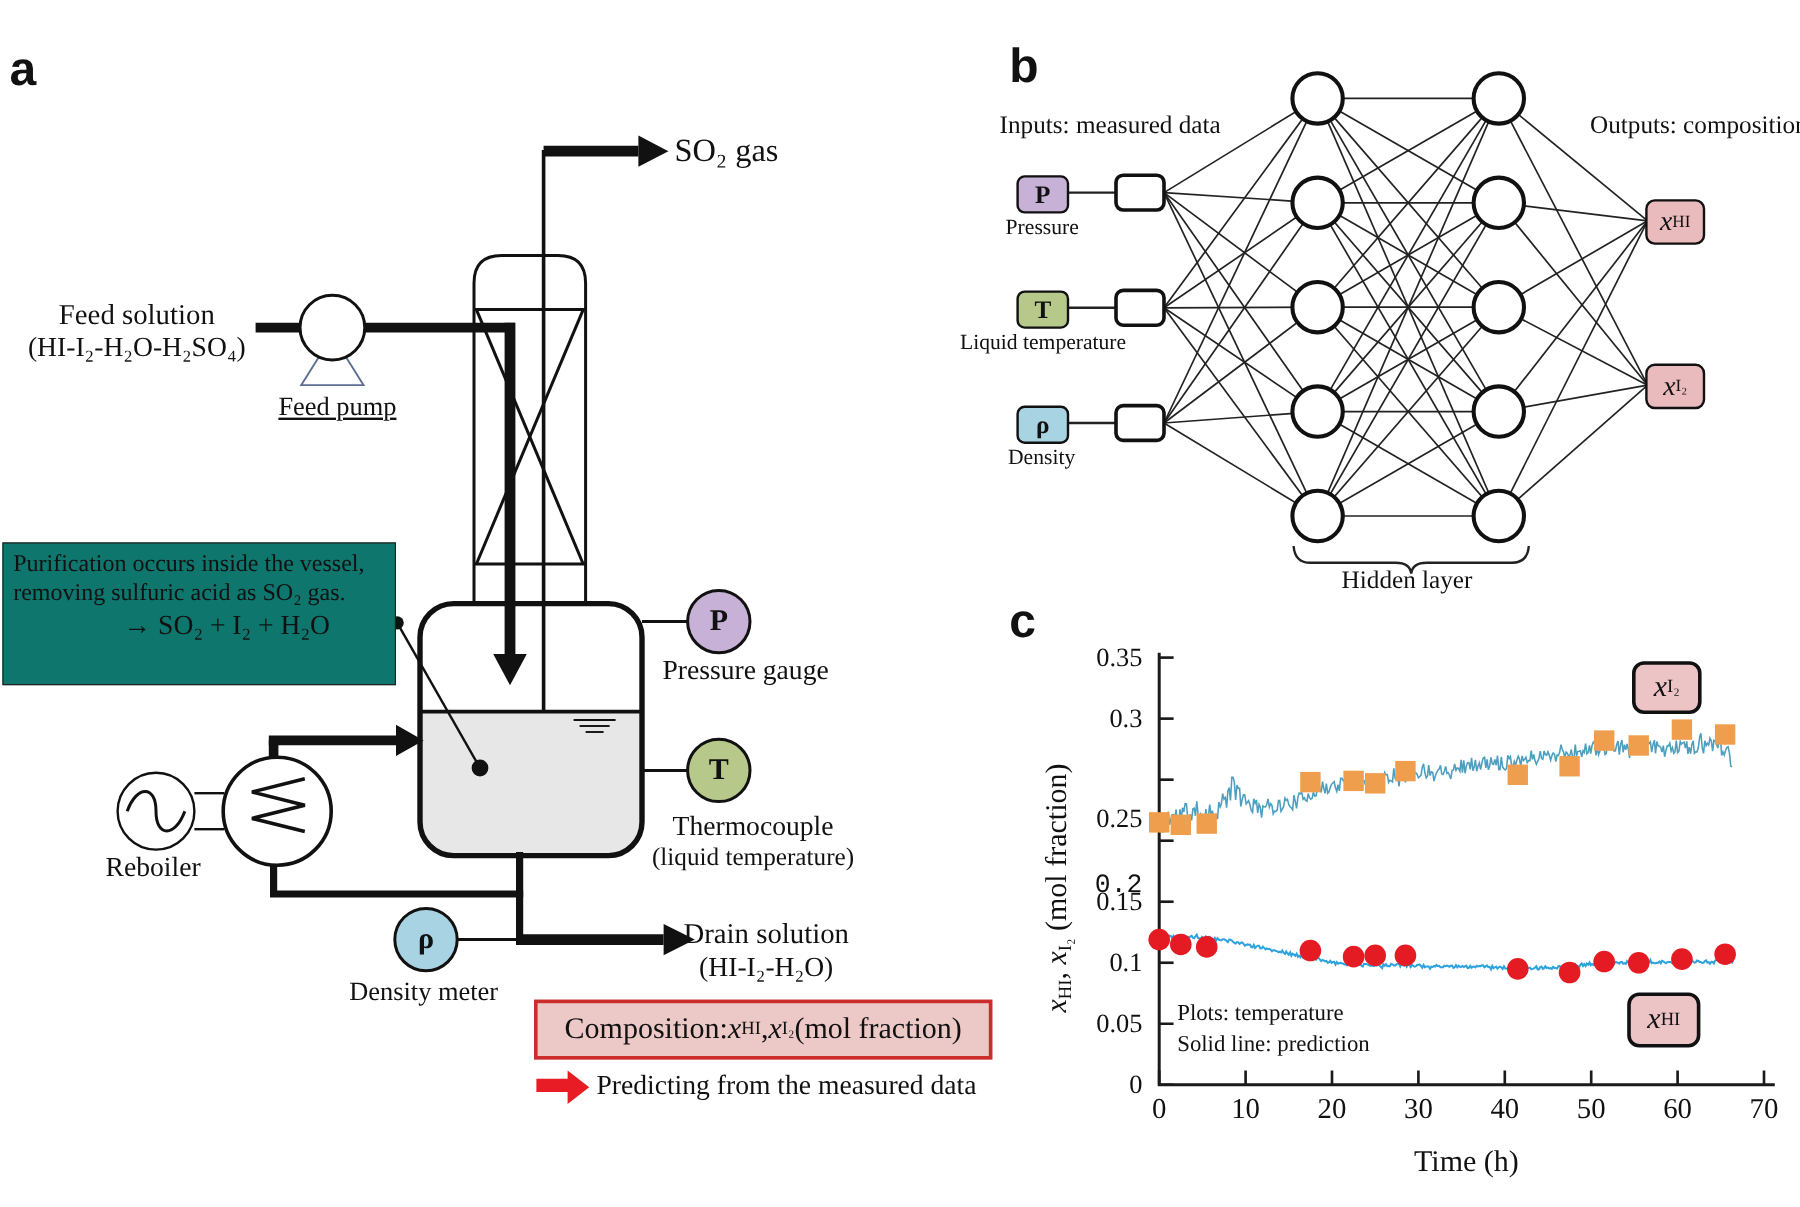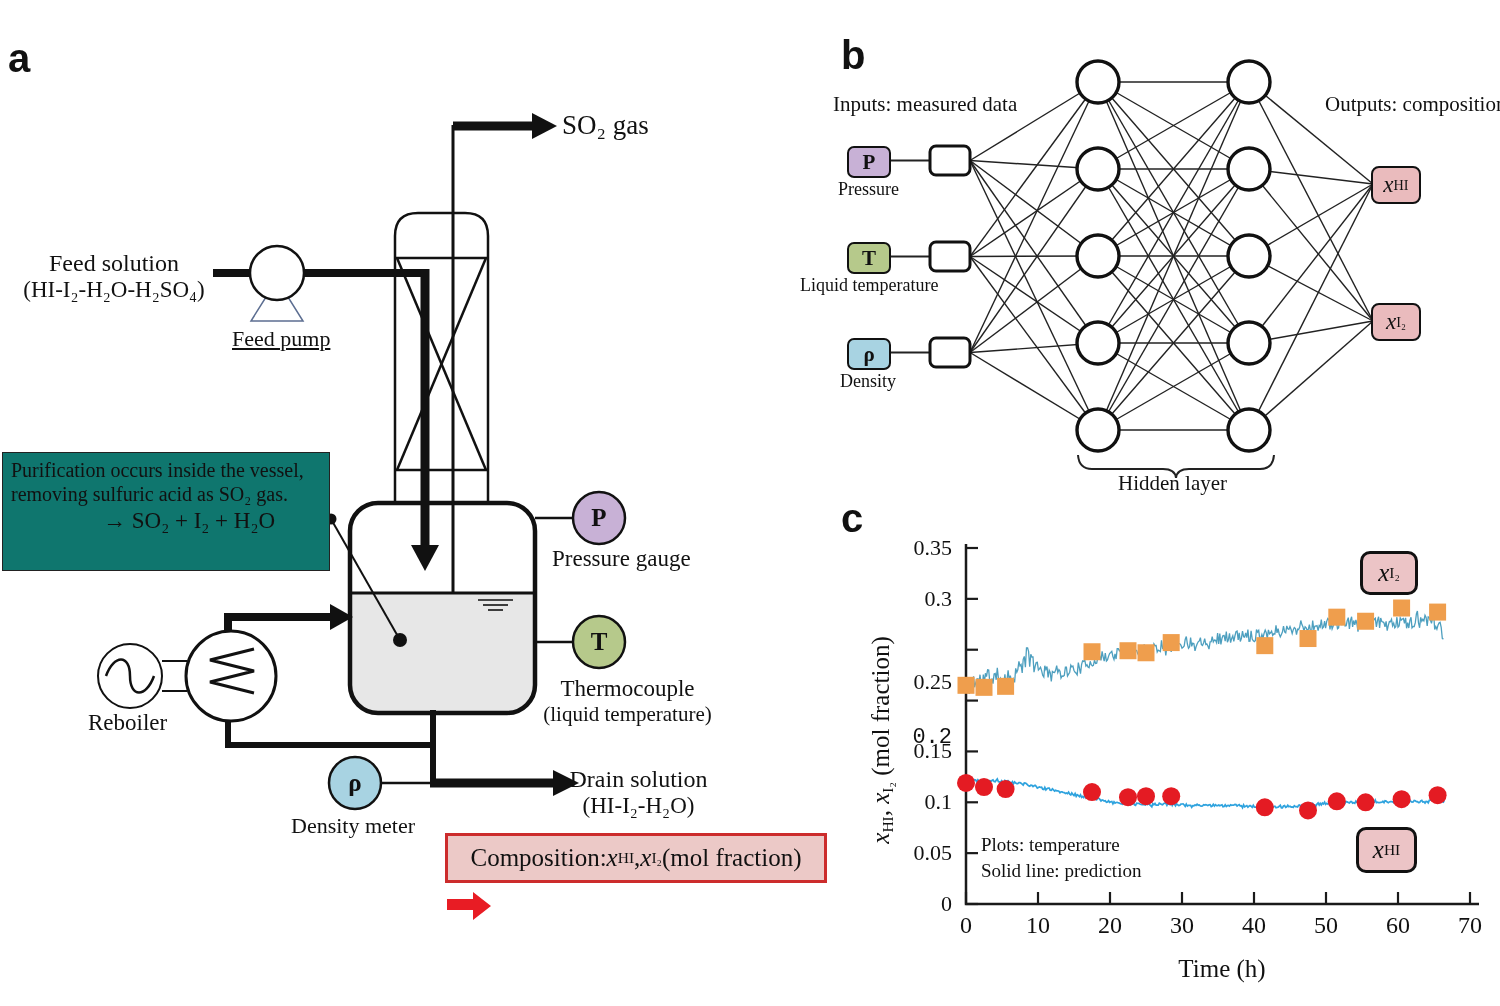--- a/index.html
+++ b/index.html
@@ -232,20 +232,21 @@
   <div style="font-size:21px;text-align:center;">(liquid temperature)</div>
 </div>
 <div class="ov" style="left:88px;top:710px;font-size:23px;">Reboiler</div>
 <div class="ov box-letter" style="left:340px;top:769px;width:30px;height:28px;">ρ</div>
 <div class="ov" style="left:291px;top:813px;font-size:22px;">Density meter</div>
 <div class="ov ctr" style="left:556px;top:766px;width:165px;">
   <div style="font-size:24px;">Drain solution</div>
   <div style="font-size:23px;">(HI-I₂-H₂O)</div>
 </div>
 <div class="ov comp-box" style="left:445px;top:833px;width:376px;height:44px;">Composition: <i>x</i><sub>HI</sub>, <i>x</i><sub>I₂</sub> (mol fraction)</div>
+<div class="ov" style="left:497px;top:892px;font-size:23px;">Predicting from the measured data</div>
 
 <div class="ov" style="left:833px;top:92px;font-size:21px;">Inputs: measured data</div>
 <div class="ov" style="left:1325px;top:92px;font-size:21px;">Outputs: composition</div>
 <div class="ov nn-inbox" style="left:847px;top:146px;background:#c8b1d6;">P</div>
 <div class="ov nn-inbox" style="left:847px;top:242px;background:#b6c98b;">T</div>
 <div class="ov nn-inbox" style="left:847px;top:338px;background:#a8d3e2;">ρ</div>
 <div class="ov" style="left:838px;top:179px;font-size:18px;">Pressure</div>
 <div class="ov" style="left:800px;top:275px;font-size:18px;">Liquid temperature</div>
 <div class="ov" style="left:840px;top:371px;font-size:18px;">Density</div>
 <div class="ov nn-outbox" style="left:1371px;top:166px;">

